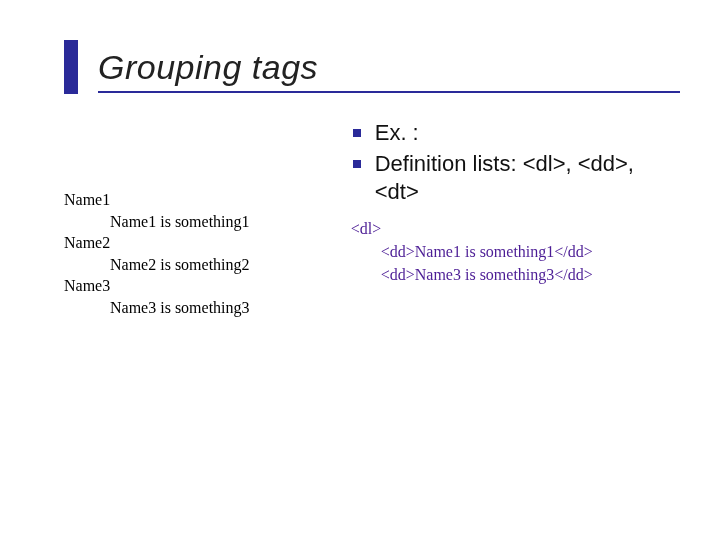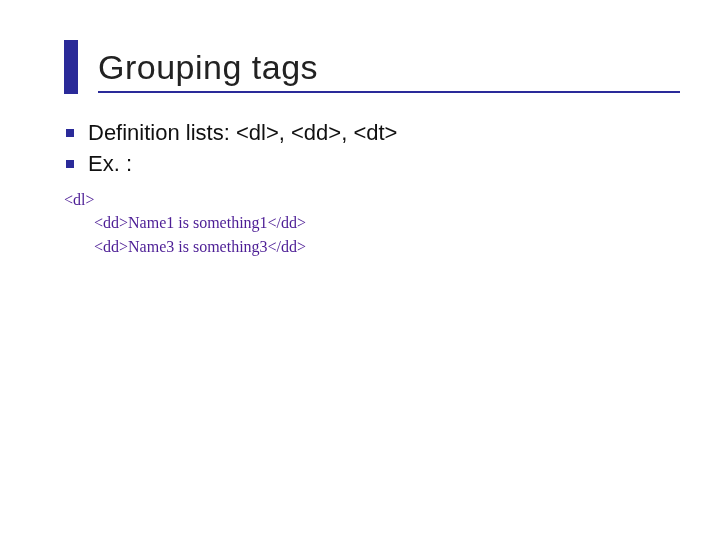--- a/index.html
+++ b/index.html
@@ -28,20 +28,21 @@
     background: #2a2a99;
     width: 100%;
     margin-top: 4px;
   }
   .title {
     font-family: Tahoma, Verdana, sans-serif;
     font-size: 34px;
     color: #222;
     font-weight: 400;
     letter-spacing: 0.5px;
+    font-style: italic;
   }
   .cols {
     display: flex;
     gap: 28px;
     margin-top: 10px;
   }
   .left-col { width: 44%; padding-top: 70px; }
   .right-col { width: 56%; }
   .dl-example { font-family: "Times New Roman", serif; font-size: 16px; color: #000; line-height: 1.35; }
   .dl-example .dt { margin-left: 0; }
@@ -79,30 +80,40 @@
 <div class="slide">
 
   <div class="title-wrap">
     <div class="title-bar"></div>
     <div class="title">Grouping tags</div>
     <div class="title-underline"></div>
   </div>
 
   <div class="cols">
 
+    <div class="left-col">
+      <div class="dl-example">
+        <div class="dt">Name1</div>
+        <div class="dd">Name1 is something1</div>
+        <div class="dt">Name2</div>
+        <div class="dd">Name2 is something2</div>
+        <div class="dt">Name3</div>
+        <div class="dd">Name3 is something3</div>
+      </div>
+    </div>
 
     <div class="right-col">
       <ul class="bullets">
         <li>
           <span class="sq-bullet"></span>
-          <span>Definition lists: &lt;dl&gt;, &lt;dd&gt;, &lt;dt&gt;</span>
+          <span>Ex. :</span>
         </li>
         <li>
           <span class="sq-bullet"></span>
-          <span>Ex. :</span>
+          <span>Definition lists: &lt;dl&gt;, &lt;dd&gt;, &lt;dt&gt;</span>
         </li>
       </ul>
       <div class="code-block">
         <div>&lt;dl&gt;</div>
         <div class="indent">&lt;dd&gt;Name1 is something1&lt;/dd&gt;</div>
         <div class="indent">&lt;dd&gt;Name3 is something3&lt;/dd&gt;</div>
       </div>
     </div>
 
   </div>

